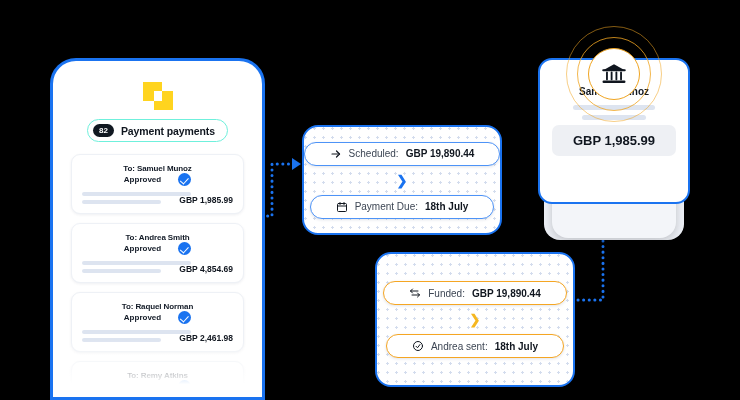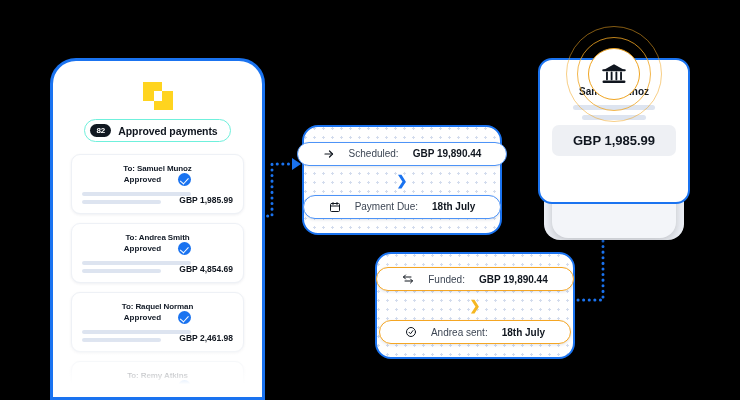--- a/index.html
+++ b/index.html
@@ -111,24 +111,24 @@
     align-items: center; justify-content: center;
     gap: 8px;
   }
   .flow-card::before {
     content: ""; position: absolute; left: 7px; top: 9px;
     width: 100%; height: 100%;
     border-radius: 16px; background: #dfe5ee;
     z-index: -1;
   }
   #card-scheduled { left: 302px; top: 125px; width: 200px; height: 110px; }
-  #card-funded    { left: 375px; top: 252px; width: 200px; height: 107px; }
+  #card-funded    { left: 375px; top: 252px; width: 200px; height: 135px; }
 
   .chip {
-    display: flex; align-items: center; gap: 14px;
+    display: flex; align-items: center; gap: 7px;
     background: #ffffff;
     border-radius: 999px;
     padding: 5px 25px;
     font-size: 10px; color: #3d4654;
     box-shadow: 0 1px 3px rgba(20,35,70,.12);
     white-space: nowrap;
   }
   .chip b { color: #10161f; font-weight: bold; text-align: center; }
   .chip.blue { border: 1.5px solid #4d93f7; }
   .chip.amber { border: 1.5px solid #f5a623; }
@@ -205,21 +205,21 @@
     <div id="phone-screen">
 
       <div id="brand-logo">
         <span class="sq-a"></span>
           <span class="sq-b"></span>
           <span class="notch"></span>
       </div>
 
       <div id="approved-pill">
         <span class="count">82</span>
-        <span class="lbl">Approved payments</span>
+        <span class="lbl">Payment payments</span>
       </div>
 
       <div id="payment-list">
           <div class="pay-row">
             <div class="top">
               <span class="to">To: Samuel Munoz</span>
               <span class="stat">
                 <span class="stat-lbl">Approved</span>
                 <span class="check"></span>
               </span>

